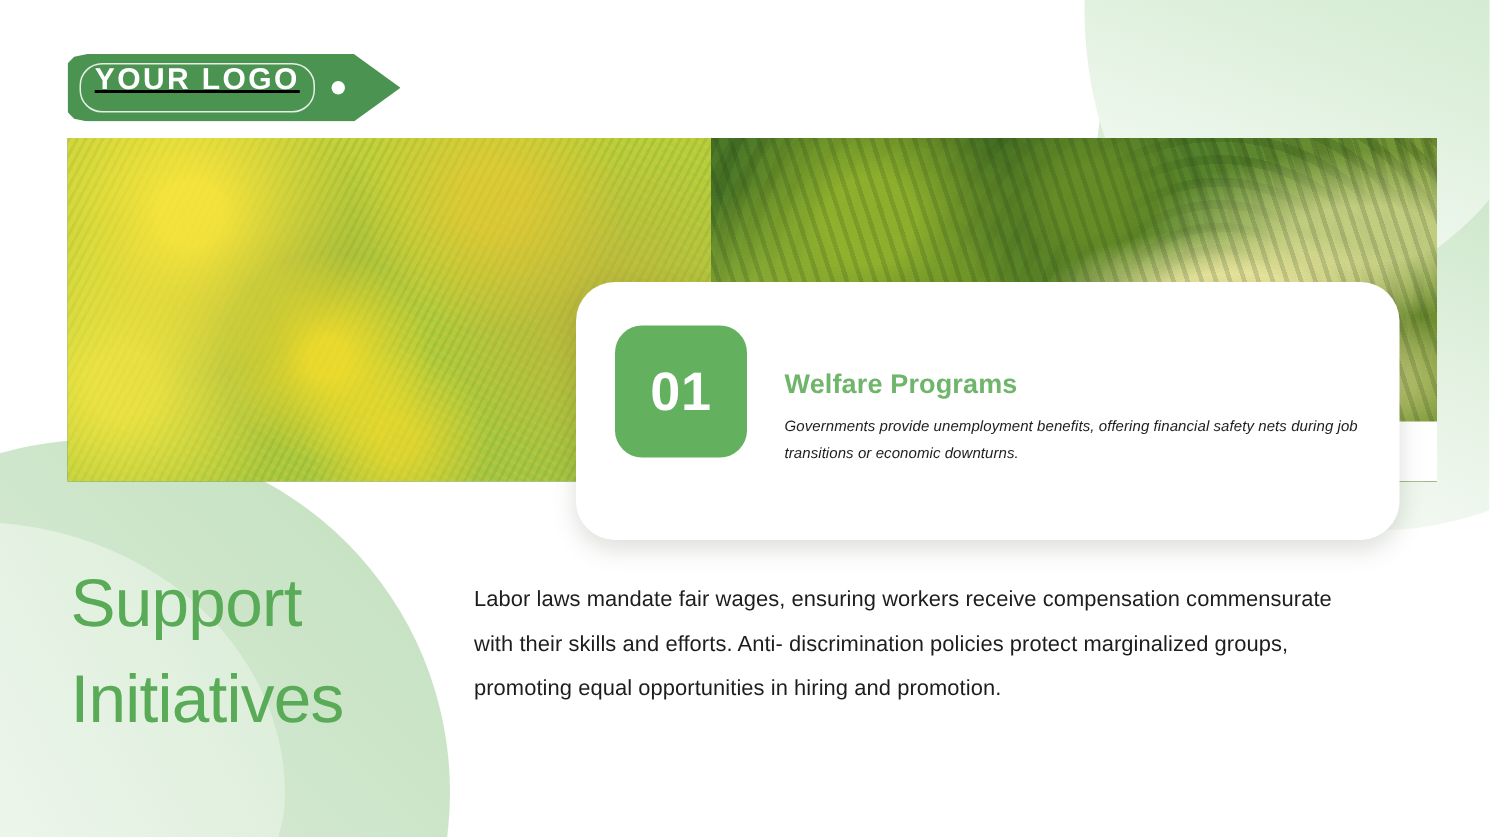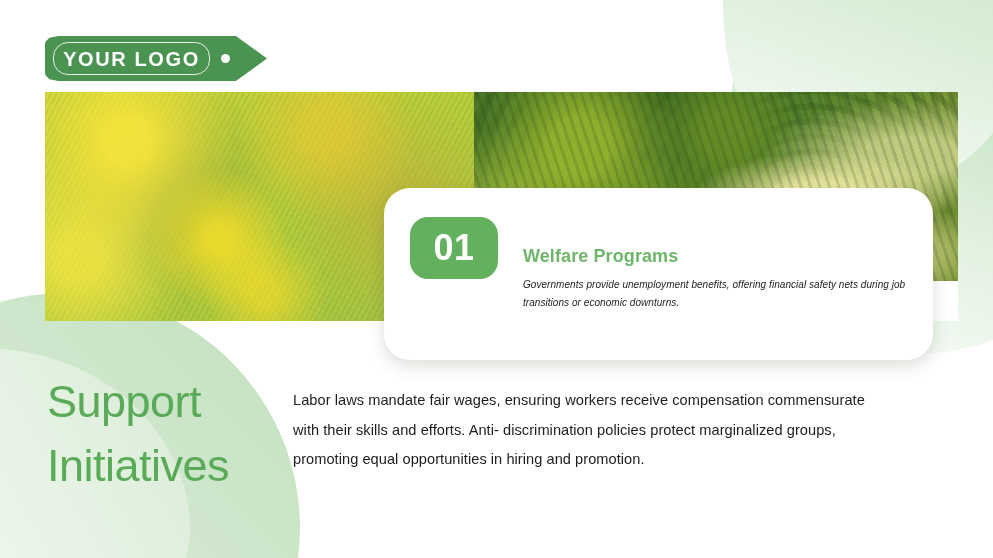--- a/index.html
+++ b/index.html
@@ -85,22 +85,23 @@
   }
   .logo-inner {
     position: absolute;
     left: 8px;
     top: 6px;
     right: 57px;
     bottom: 6px;
     border: 1.5px solid rgba(255,255,255,0.85);
     border-radius: 15px;
     display: flex;
-    align-items: center;
+    align-items: flex-start;
     justify-content: center;
+    text-decoration: underline;
   }
   .logo-text {
     color: #ffffff;
     font-size: 20px;
     font-weight: bold;
     letter-spacing: 1.6px;
     line-height: 1;
     white-space: nowrap;
   }
   .logo-dot {
@@ -198,21 +199,21 @@
     border-radius: 26px;
     box-shadow: 0 6px 16px rgba(60,80,50,0.18);
     z-index: 5;
     display: flex;
     align-items: flex-start;
     padding: 29px 26px 20px 26px;
   }
   .card-badge {
     flex: 0 0 auto;
     width: 88px;
-    height: 62px;
+    height: 88px;
     background: #63b15f;
     border-radius: 18px;
     display: flex;
     align-items: center;
     justify-content: center;
     margin-right: 25px;
   }
   .card-badge-num {
     color: #ffffff;
     font-size: 36px;
@@ -247,21 +248,21 @@
     font-size: 45px;
     font-weight: normal;
     line-height: 1.42;
     letter-spacing: -0.5px;
     z-index: 4;
   }
   .headline-l2 { display: block; }
 
   .paragraph {
     position: absolute;
-    left: 293px;
+    left: 316px;
     top: 386px;
     width: 590px;
     color: #1d1d1d;
     font-size: 14.6px;
     line-height: 2.03;
     letter-spacing: 0.05px;
     z-index: 4;
   }
 </style>
 </head>

